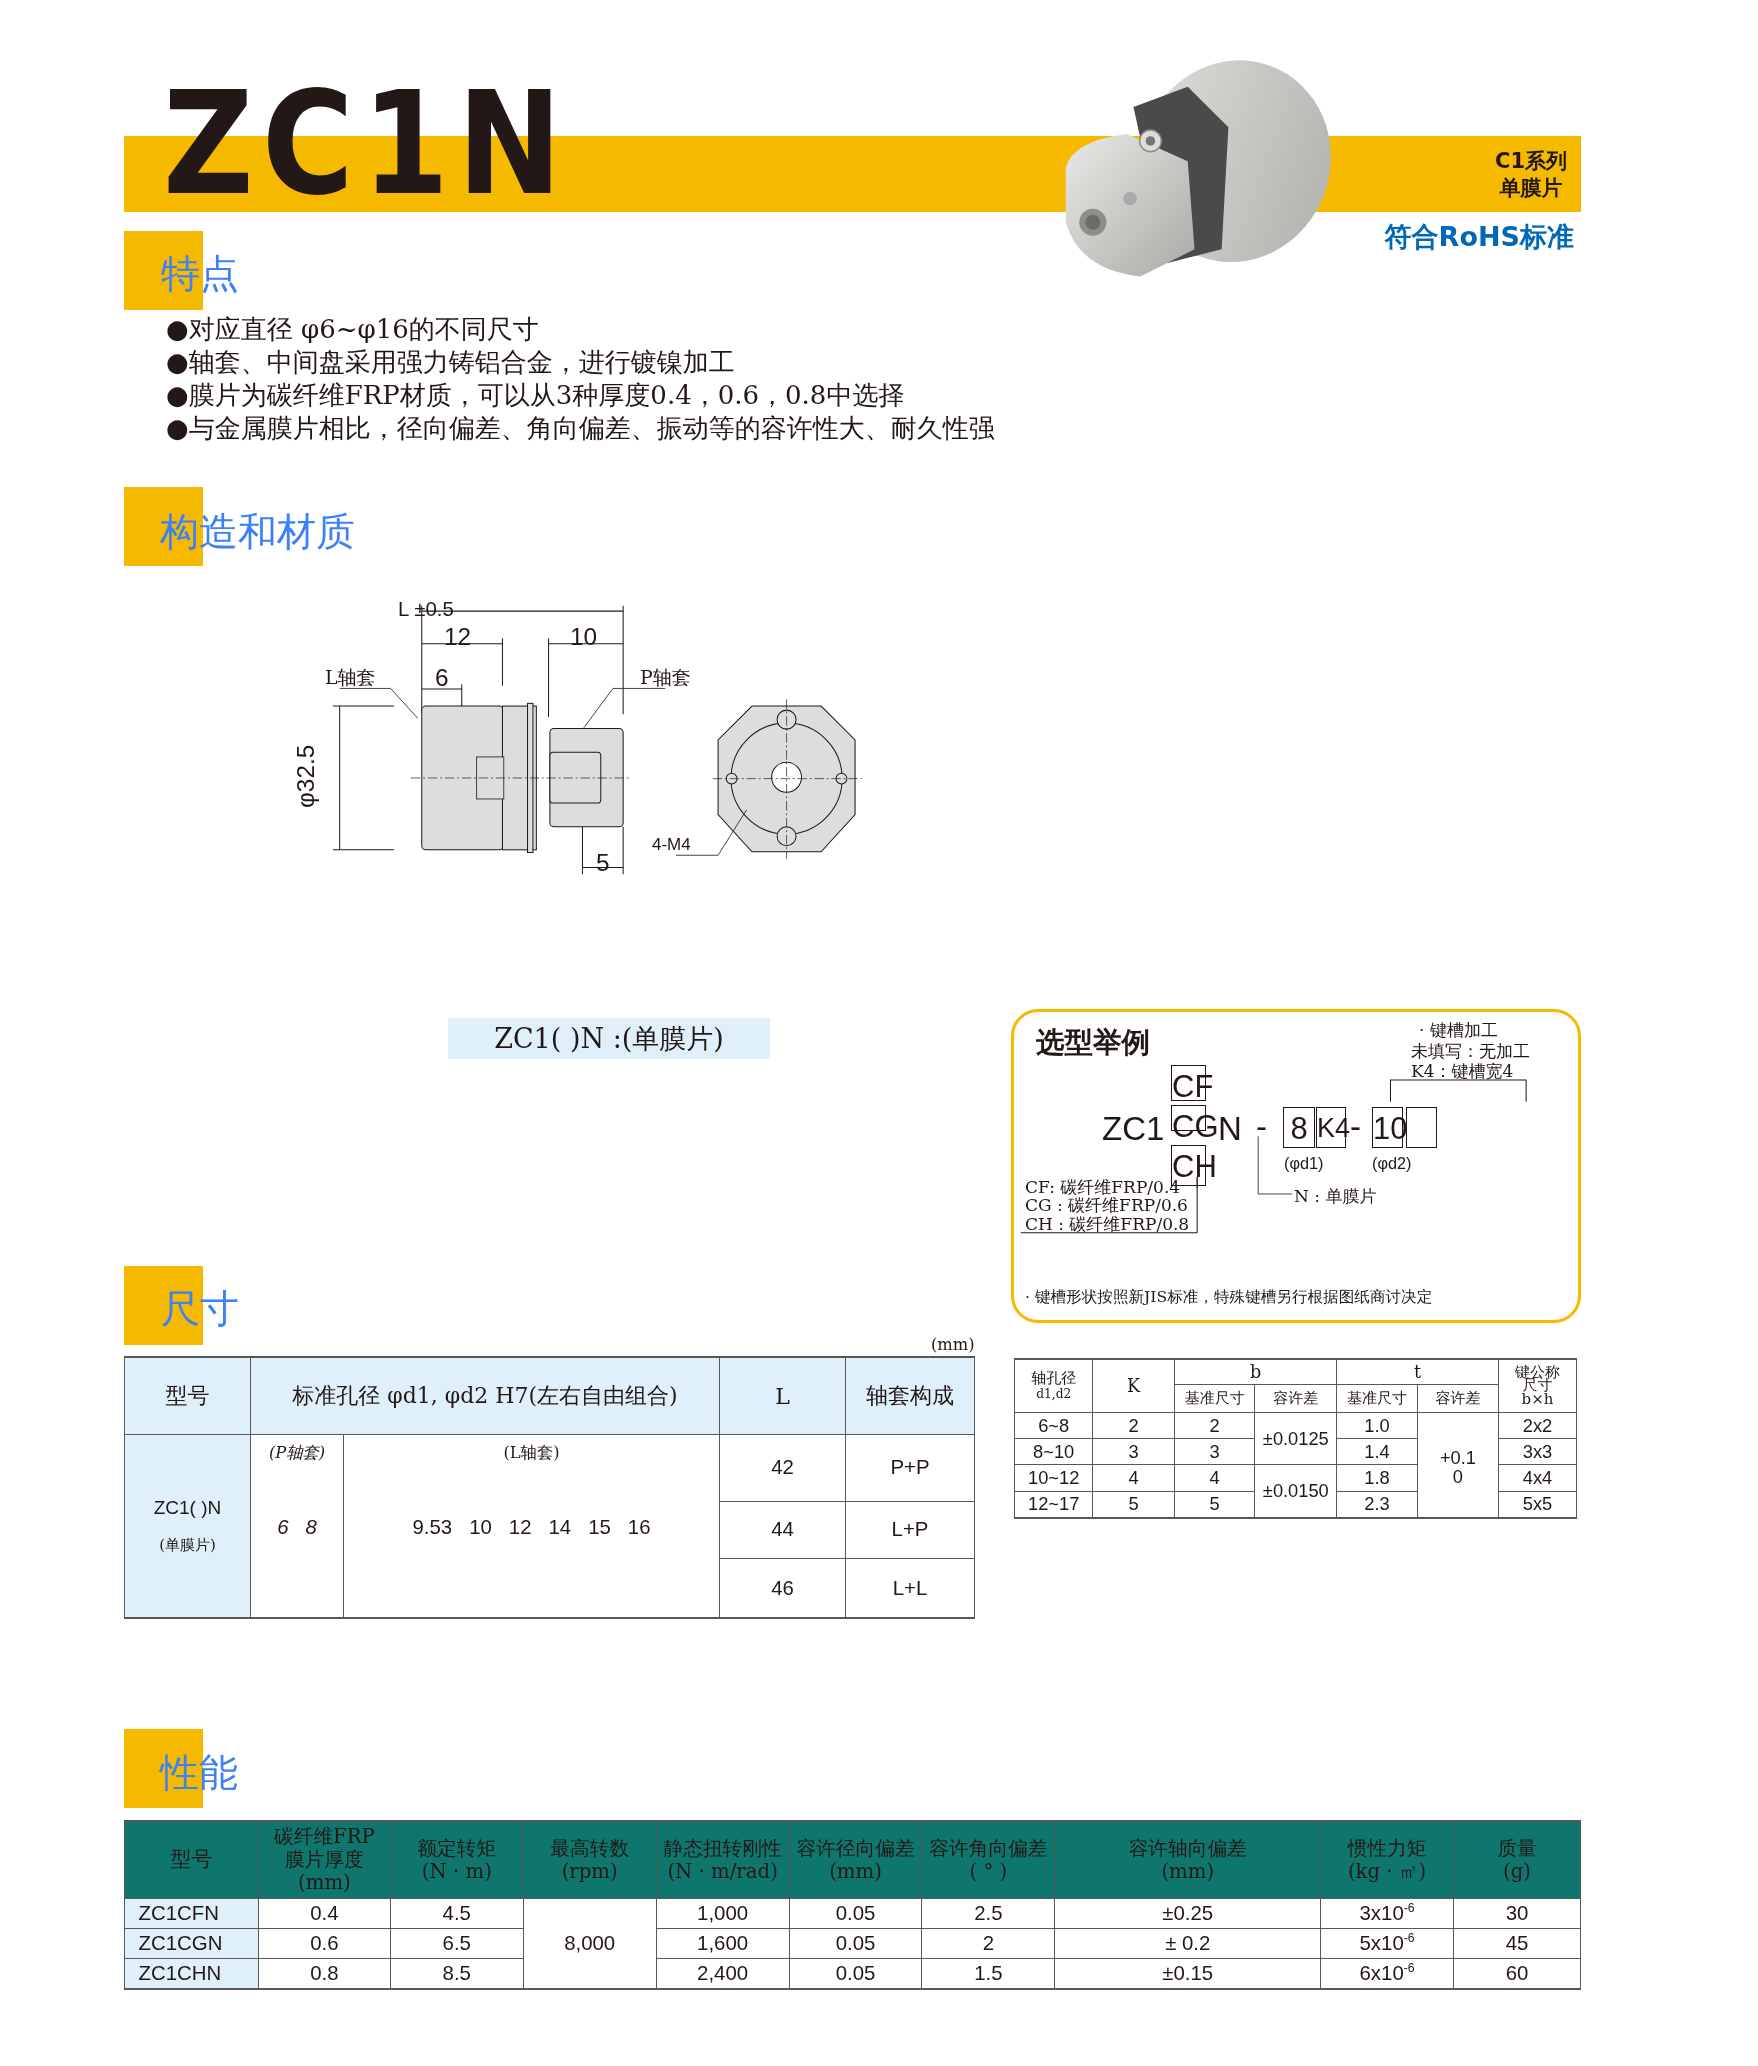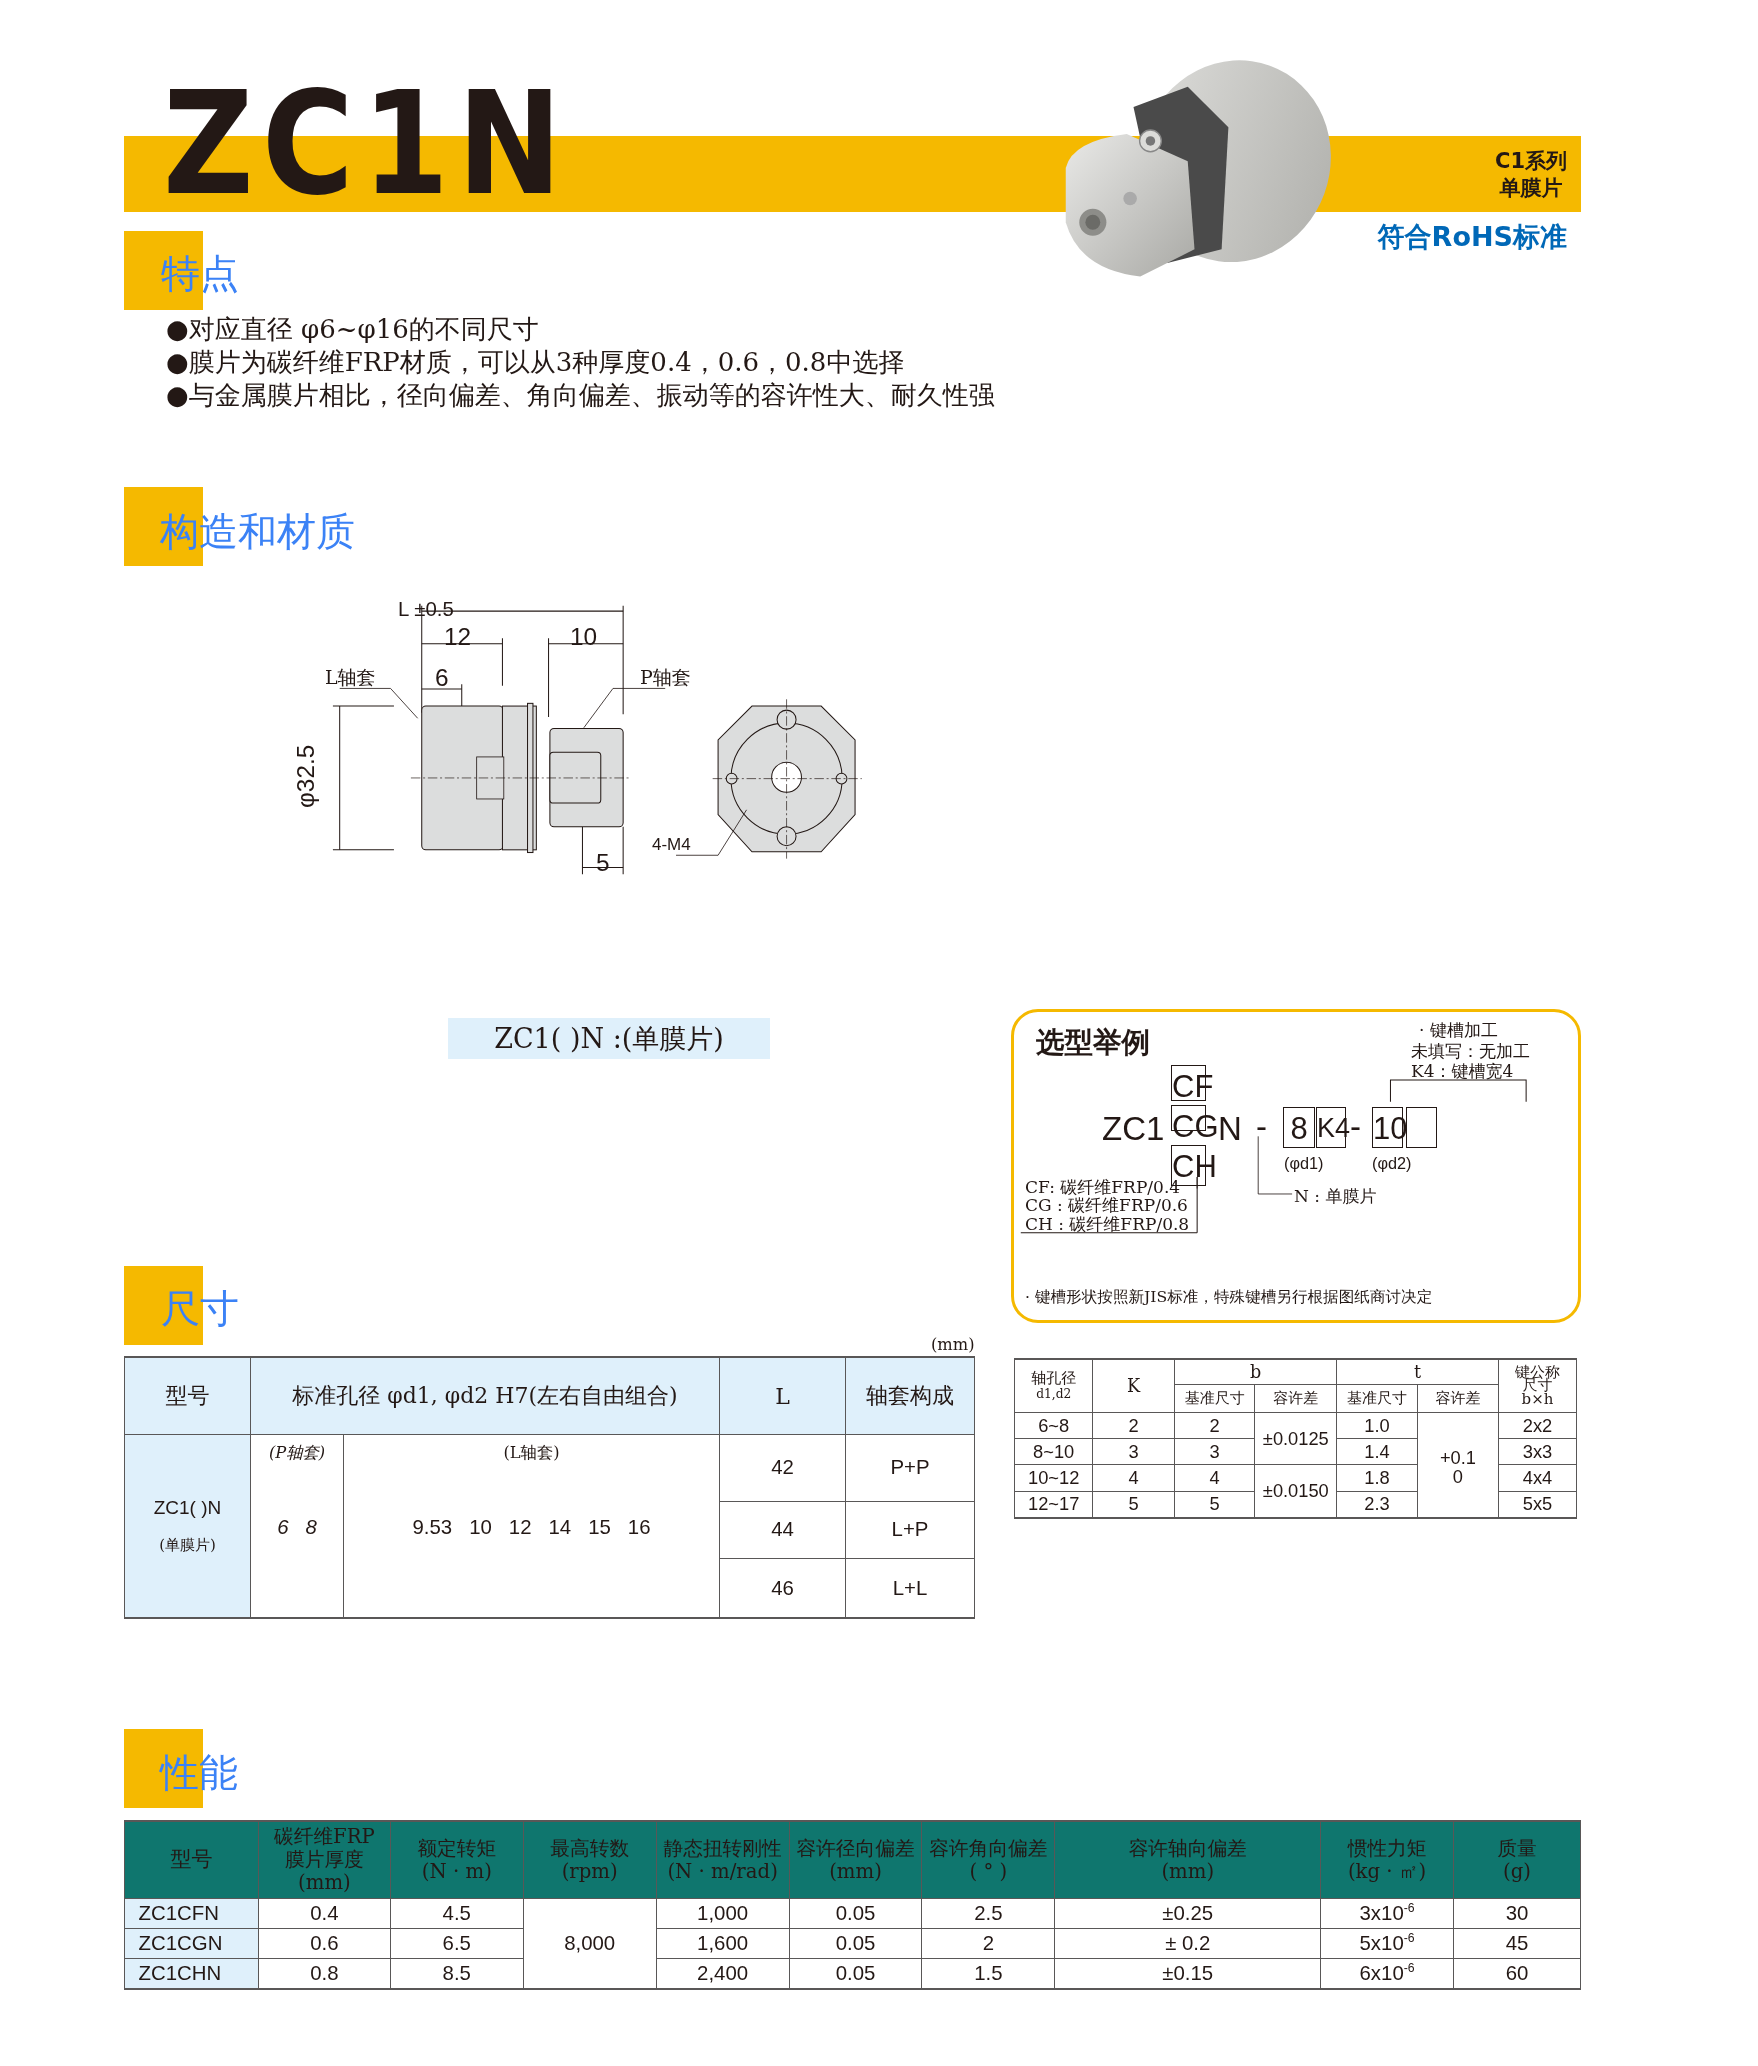--- a/index.html
+++ b/index.html
@@ -6,21 +6,21 @@
   html, body { width: 1758px; height: 2066px; background: #ffffff; overflow: hidden; }
   body { position: relative; font-family: "DejaVu Sans", "Liberation Sans", sans-serif; color: #231815; }
   .abs { position: absolute; }
   .serif { font-family: "DejaVu Serif", "Liberation Serif", serif; }
   .sans { font-family: "Liberation Sans", "DejaVu Sans", sans-serif; }
 
   
   .band { left: 124px; top: 136px; width: 1457px; height: 76px; background: #f5b900; }
   .title { left: 163px; top: 73px; font-family: "DejaVu Sans", sans-serif; font-size: 142px; font-weight: bold; letter-spacing: 9.5px; line-height: 1; color: #231815; transform: scaleX(0.88); transform-origin: left top; }
   .series { right: 191px; top: 148px; text-align: center; font-size: 21px; font-weight: bold; line-height: 27px; color: #231815; }
-  .rohs { right: 191px; top: 219px; font-size: 27px; font-weight: bold; color: #0068b7; }
+  .rohs { right: 184px; top: 219px; font-size: 27px; font-weight: bold; color: #0068b7; }
 
   
   .photo { left: 1052px; top: 46px; width: 285px; height: 244px; }
 
   
   .sec-block { width: 79px; height: 79px; background: #f5b900; }
   .sec-title { font-size: 39px; font-weight: normal; line-height: 1; color: #3b82f6; }
 
   .bullets { left: 166px; top: 313px; font-size: 26px; line-height: 33px; }
   .bullets div { white-space: nowrap; }
@@ -84,20 +84,21 @@
 <div class="abs series">
   <div>C1系列</div>
   <div>单膜片</div>
 </div>
 <div class="abs rohs">符合RoHS标准</div>
 
 <div class="abs sec-block" style="left:124px;top:231px;"></div>
 <div class="abs sec-title" style="left:161px;top:254px;">特点</div>
 <div class="abs bullets serif">
   <div>●对应直径 φ6~φ16的不同尺寸</div>
+  <div>●轴套、中间盘采用强力铸铝合金，进行镀镍加工</div>
   <div>●膜片为碳纤维FRP材质，可以从3种厚度0.4，0.6，0.8中选择</div>
   <div>●与金属膜片相比，径向偏差、角向偏差、振动等的容许性大、耐久性强</div>
 </div>
 
 <div class="abs sec-block" style="left:124px;top:487px;"></div>
 <div class="abs sec-title" style="left:160px;top:512px;">构造和材质</div>
 
 <div class="abs" style="left:299px;top:584px;width:651px;height:434px;">
   <svg width="651" height="434" viewBox="0 0 960 640" style="position:absolute;left:0;top:0;">
     <g stroke="#231815" stroke-width="1.5" fill="none">

